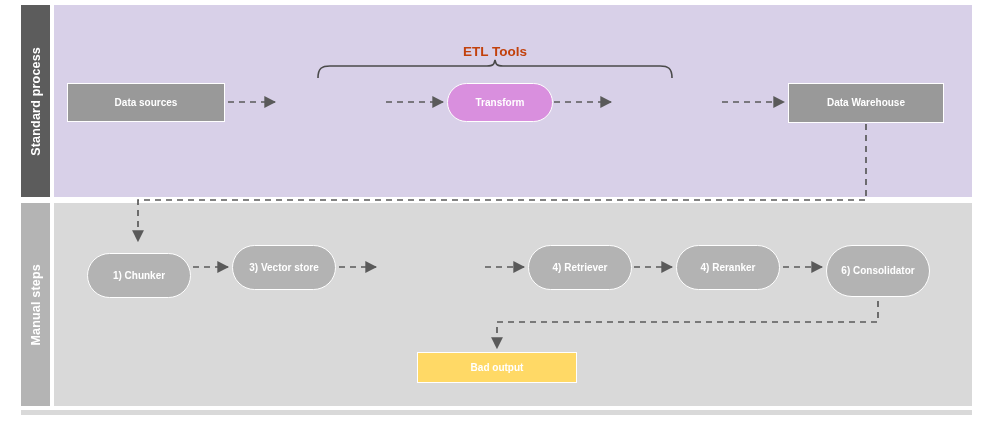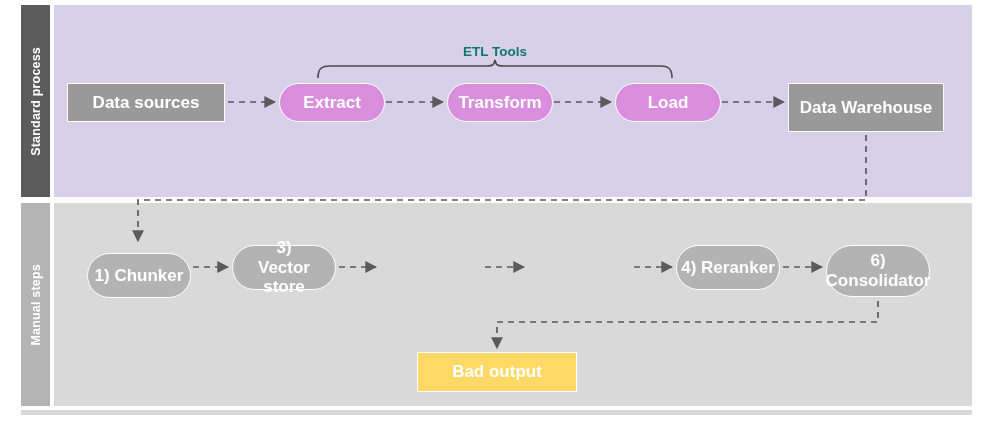--- a/index.html
+++ b/index.html
@@ -66,21 +66,21 @@
   
   .node {
     position: absolute;
     box-sizing: border-box;
     display: flex;
     align-items: center;
     justify-content: center;
     text-align: center;
     color: #ffffff;
     font-weight: bold;
-    font-size: 17px;
+    font-size: 10px;
     line-height: 1.15;
     border: 1.4px solid #ffffff;
   }
   .rect { border-radius: 0px; }
   .pill { border-radius: 26px; }
   .n-gray   { background: #999999; }
   .n-purple { background: #d98fde; }
   .n-step   { background: #b3b3b3; }
   .n-warn   { background: #ffd966; }
 
@@ -93,21 +93,21 @@
   }
 
   
   #etl-label {
     position: absolute;
     left: 435px; top: 44px;
     width: 120px;
     text-align: center;
     font-size: 13.5px;
     font-weight: bold;
-    color: #0f766e;
+    color: #c2410c;
   }
 </style>
 </head>
 <body>
 
 <div id="canvas">
 
   <div class="lane-band" id="lane-top-band">
     <span>Standard process</span>
   </div>
@@ -156,51 +156,48 @@
              L 660 66
              C 668 66, 672 68, 672 78"></path>
   </svg>
 
   <div id="etl-label">ETL Tools</div>
 
   <div class="node rect n-gray" style="left:67px; top:83px; width:158px; height:39px;">
     <span>Data sources</span>
   </div>
 
-  <div class="node pill n-purple" style="left:279px; top:83px; width:106px; height:39px;">
-    <span>Extract</span>
-  </div>
 
   <div class="node pill n-purple" style="left:447px; top:83px; width:106px; height:39px;">
     <span>Transform</span>
   </div>
 
-  <div class="node pill n-purple" style="left:615px; top:83px; width:106px; height:39px;">
-    <span>Load</span>
-  </div>
-
-  <div class="node rect n-gray" style="left:788px; top:83px; width:156px; height:49px;">
+
+  <div class="node rect n-gray" style="left:788px; top:83px; width:156px; height:40px;">
     <span>Data Warehouse</span>
   </div>
 
   <div class="node pill n-step" style="left:87px; top:253px; width:104px; height:45px;">
     <span>1) Chunker</span>
   </div>
 
   <div class="node pill n-step" style="left:232px; top:245px; width:104px; height:45px; padding:0 16px;">
     <span>3) Vector store</span>
   </div>
 
 
+  <div class="node pill n-step" style="left:528px; top:245px; width:104px; height:45px;">
+    <span>4) Retriever</span>
+  </div>
 
   <div class="node pill n-step" style="left:676px; top:245px; width:104px; height:45px;">
     <span>4) Reranker</span>
   </div>
 
   <div class="node pill n-step" style="left:826px; top:245px; width:104px; height:52px; padding:0 10px;">
     <span>6) Consolidator</span>
   </div>
 
-  <div class="node rect n-warn" style="left:417px; top:352px; width:160px; height:40px;">
+  <div class="node rect n-warn" style="left:417px; top:352px; width:160px; height:31px;">
     <span>Bad output</span>
   </div>
 
 </div>
 
 </body></html>

